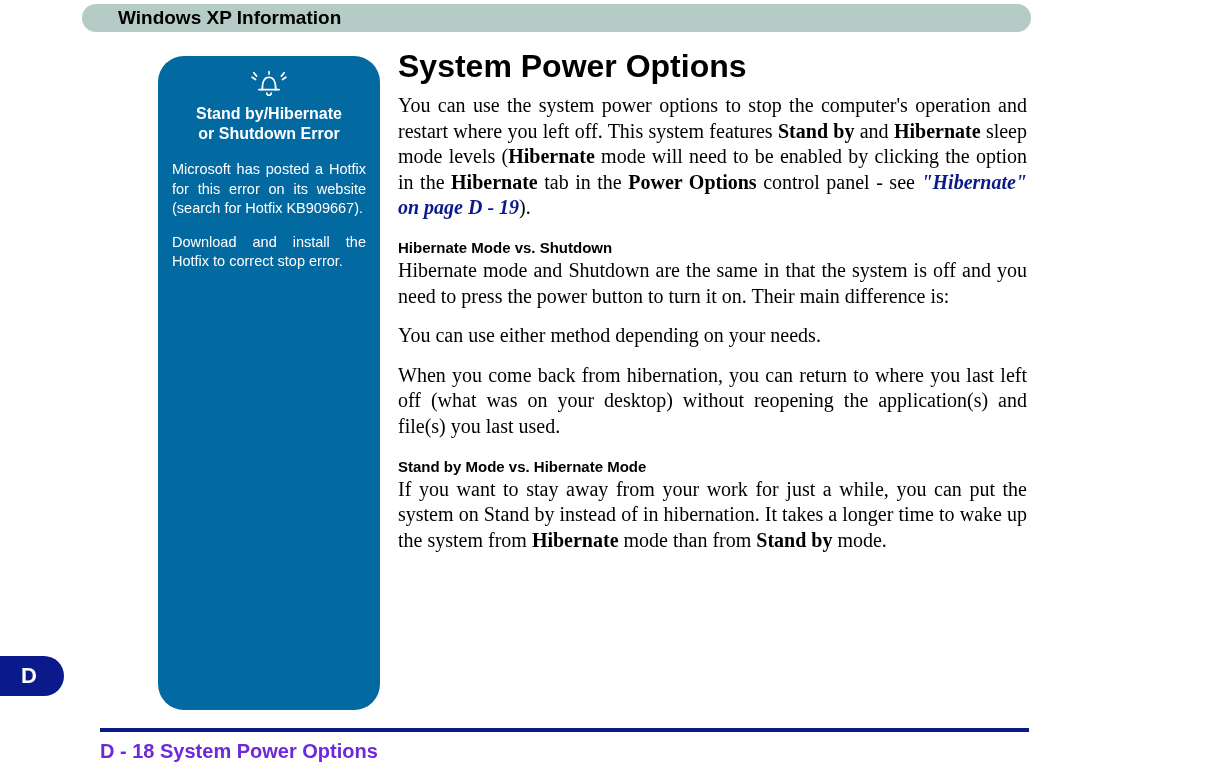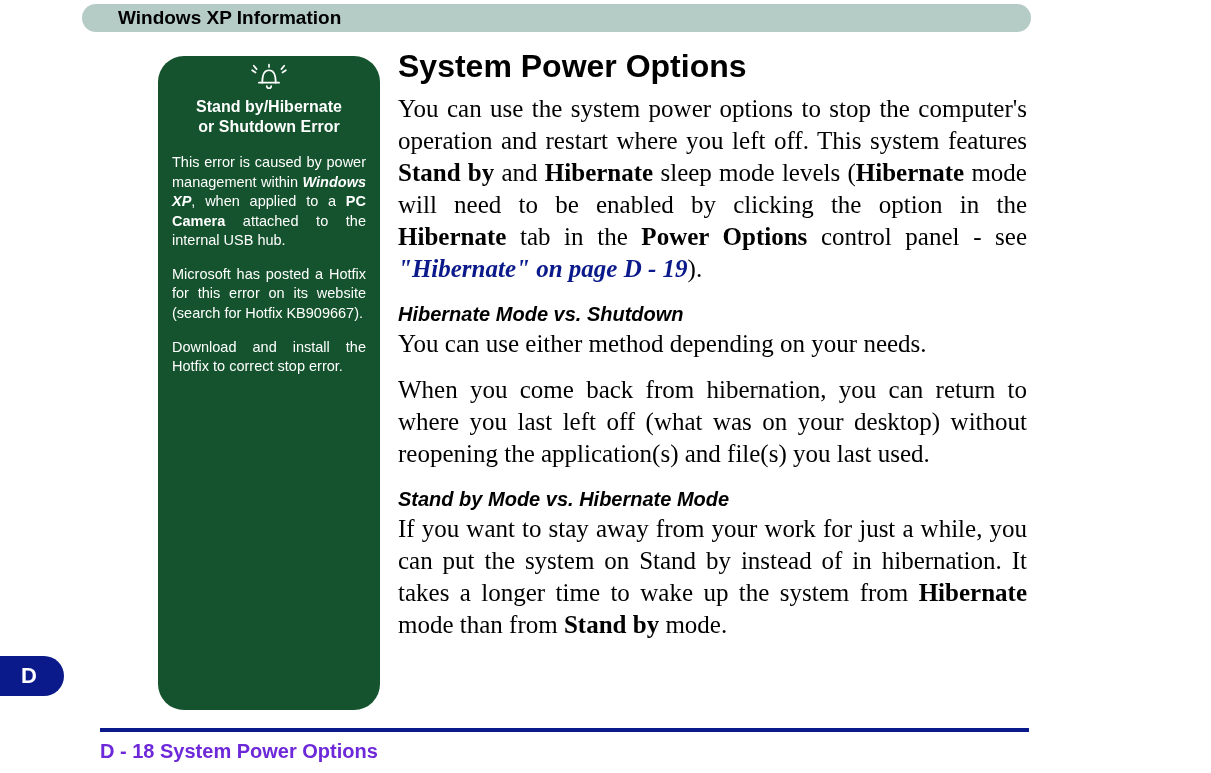--- a/index.html
+++ b/index.html
@@ -53,24 +53,24 @@
     align-items: center;
     justify-content: center;
     padding-right: 6px;
   }
   .warning-box {
     position: absolute;
     left: 158px;
     top: 56px;
     width: 222px;
     height: 654px;
-    background: #14532d;
+    background: #0369a1;
     border-radius: 26px;
     box-sizing: border-box;
-    padding: 7px 14px 14px 14px;
+    padding: 14px 14px 14px 14px;
     color: #fff;
   }
   .bell-svg {
     width: 36px;
     height: 28px;
     display: block;
     margin: 0 auto 6px auto;
   }
   .warn-title {
     text-align: center;
@@ -95,27 +95,26 @@
     font-family: "Times New Roman", Times, serif;
   }
   .content h1 {
     font-family: Liberation Sans, sans-serif;
     font-size: 32px;
     font-weight: bold;
     margin: 0 0 8px 0;
   }
   .content h2 {
     font-family: Arial, Helvetica, sans-serif;
-    font-size: 20px;
+    font-size: 15px;
     font-weight: bold;
     margin: 18px 0 2px 0;
-    font-style: italic;
   }
   .content p {
-    font-size: 25px;
+    font-size: 20px;
     line-height: 1.28;
     margin: 0 0 14px 0;
     text-align: justify;
   }
   .content .b { font-weight: bold; }
   .content .link { font-weight: bold; font-style: italic; color: #0b1a8a; }
   .footer-rule {
     position: absolute;
     left: 100px;
     right: 4px;
@@ -152,30 +151,30 @@
         <path d="M20 34 c0-14 4-22 12-22 s12 8 12 22"></path>
         <path d="M14 34 h36"></path>
         <path d="M28 40 a4 4 0 0 0 8 0"></path>
         <path d="M8 16 l-6 -4"></path>
         <path d="M10 10 l-5 -6"></path>
         <path d="M56 16 l6 -4"></path>
         <path d="M54 10 l5 -6"></path>
       </g>
     </svg>
     <div class="warn-title">Stand by/Hibernate<br>or Shutdown Error</div>
-    <div class="warn-para">This error is caused by power management within <span class="bi">Windows XP</span>, when applied to a <span class="b">PC Camera</span> attached to the internal USB hub.</div>
     <div class="warn-para">Microsoft has posted a Hotfix for this error on its website (search for Hotfix KB909667).</div>
     <div class="warn-para">Download and install the Hotfix to correct stop error.</div>
   </div>
 
   <div class="content">
     <h1>System Power Options</h1>
     <p>You can use the system power options to stop the computer's operation and restart where you left off. This system features <span class="b">Stand by</span> and <span class="b">Hibernate</span> sleep mode levels (<span class="b">Hibernate</span> mode will need to be enabled by clicking the option in the <span class="b">Hibernate</span> tab in the <span class="b">Power Options</span> control panel - see <span class="link">"Hibernate" on page D - 19</span>).</p>
 
     <h2>Hibernate Mode vs. Shutdown</h2>
+    <p>Hibernate mode and Shutdown are the same in that the system is off and you need to press the power button to turn it on. Their main difference is:</p>
     <p>You can use either method depending on your needs.</p>
     <p>When you come back from hibernation, you can return to where you last left off (what was on your desktop) without reopening the application(s) and file(s) you last used.</p>
 
     <h2>Stand by Mode vs. Hibernate Mode</h2>
     <p>If you want to stay away from your work for just a while, you can put the system on Stand by instead of in hibernation. It takes a longer time to wake up the system from <span class="b">Hibernate</span> mode than from <span class="b">Stand by</span> mode.</p>
   </div>
 
   <div class="footer-rule"></div>
   <div class="footer">D - 18 System Power Options</div>
 

